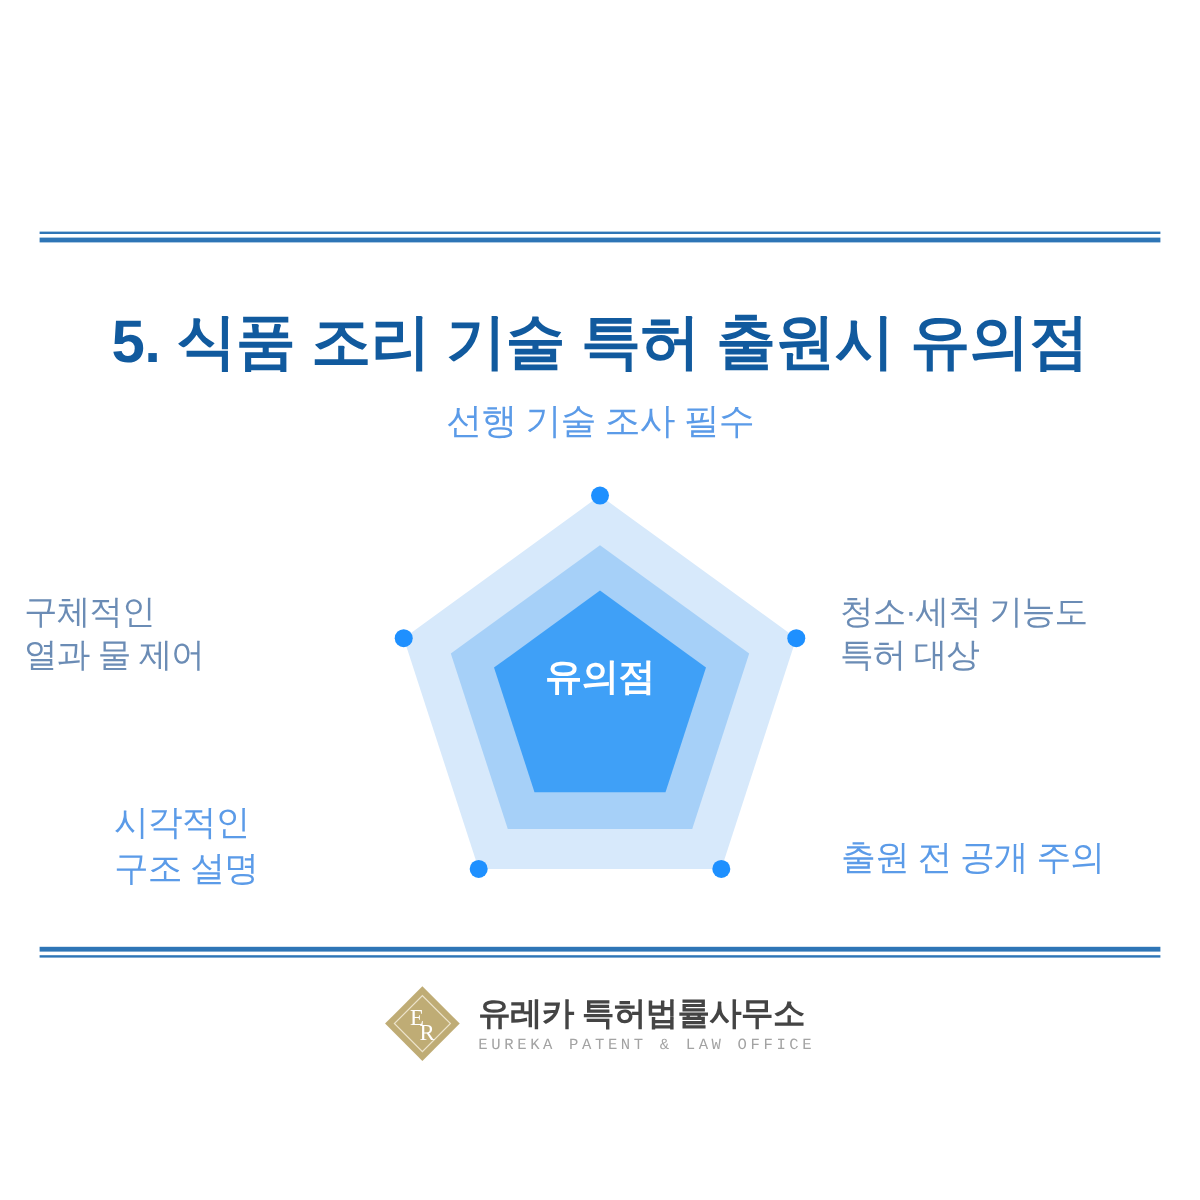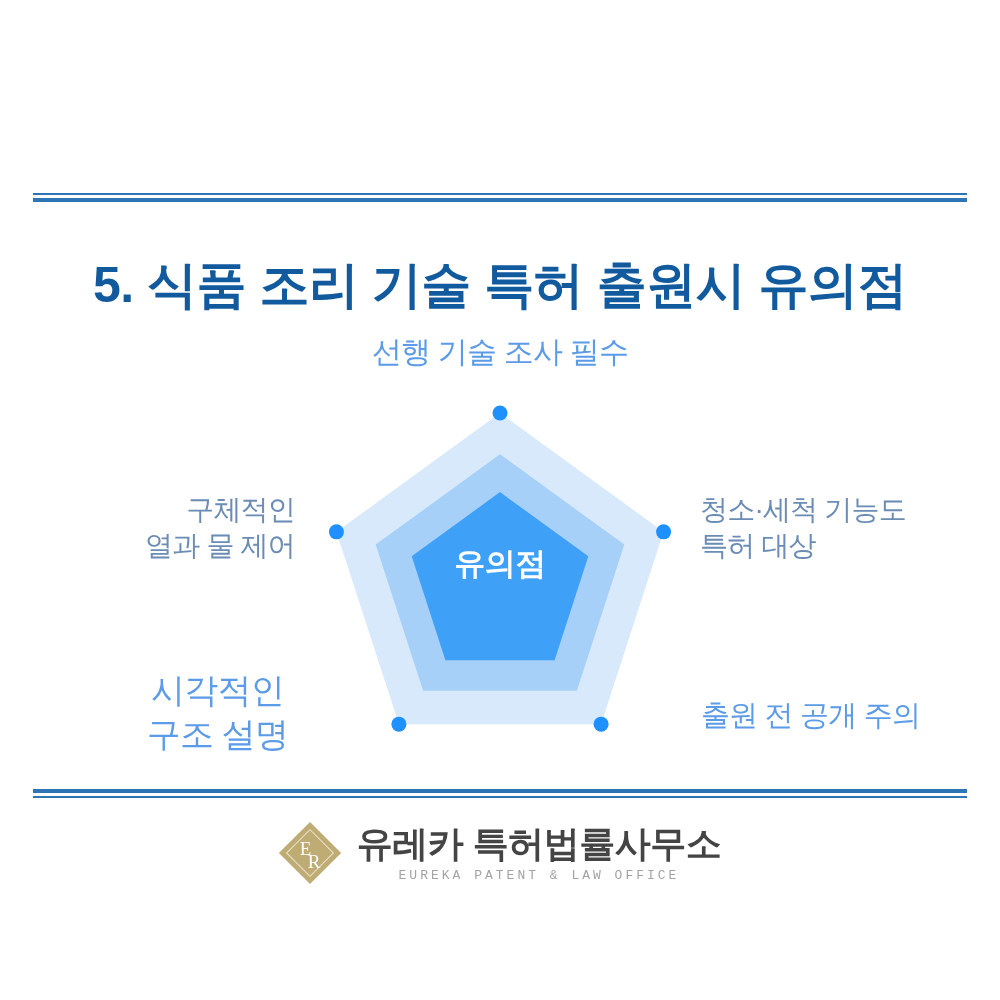--- a/index.html
+++ b/index.html
@@ -99,28 +99,26 @@
     color: #5B9BE8;
   }
   .label-right {
     top: 492px; left: 700px; width: 290px;
     text-align: left;
     font-size: 28px;
     color: #6B8CB5;
   }
   .label-left {
     top: 492px; left: 20px; width: 275px;
-    text-align: right;
     font-size: 28px;
     color: #6B8CB5;
   }
   .label-bottom-left {
     top: 668px; left: 95px; width: 245px;
-    text-align: center;
-    font-size: 34px;
+    font-size: 29px;
     color: #5B9BE8;
   }
   .label-bottom-right {
     top: 697px; left: 668px; width: 285px;
     text-align: center;
     font-size: 29px;
     color: #5B9BE8;
   }
 
   
@@ -166,21 +164,21 @@
   .logo-mark .mono-e {
     position: absolute;
     left: 21px; top: 17px;
   }
   .logo-mark .mono-r {
     position: absolute;
     left: 29px; top: 30px;
   }
   .logo-text { flex: 0 0 auto; }
   .logo-name-ko {
-    font-size: 36px;
+    font-size: 27px;
     font-weight: 700;
     color: #444444;
     letter-spacing: -0.5px;
     line-height: 1.2;
   }
   .logo-name-en {
     margin-top: 3px;
     font-size: 13px;
     color: #A3A3A3;
     letter-spacing: 3.0px;

